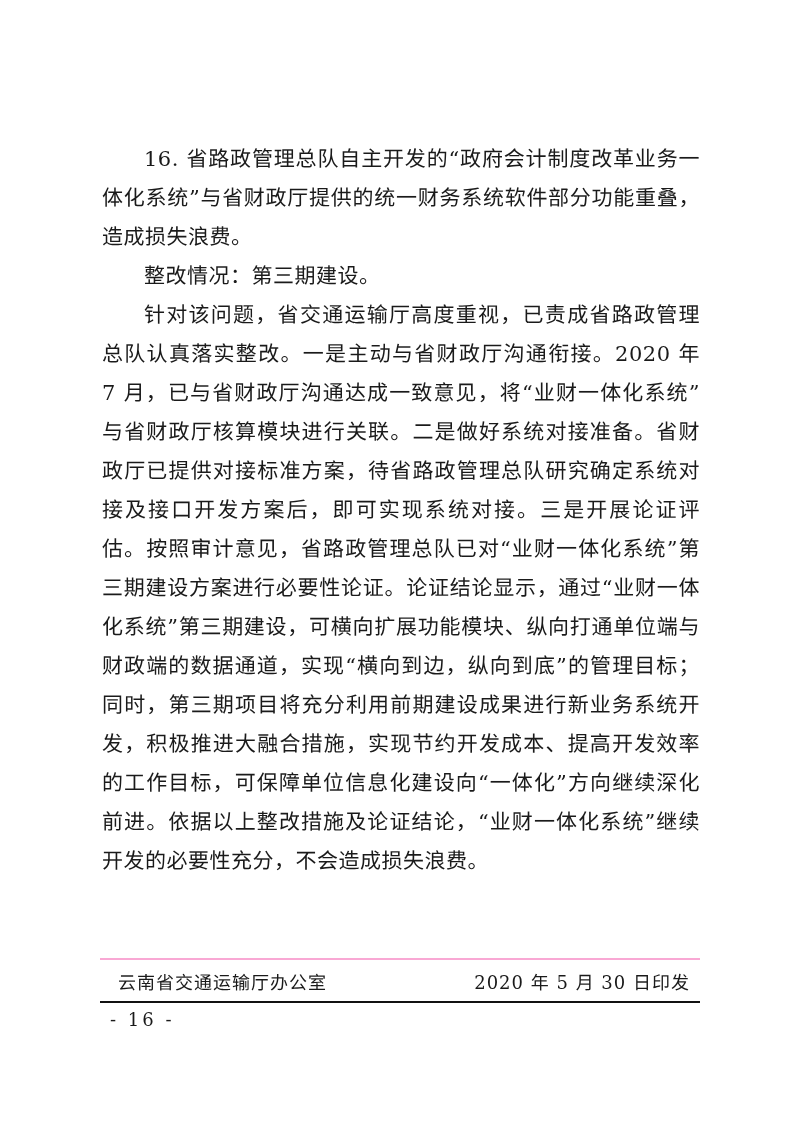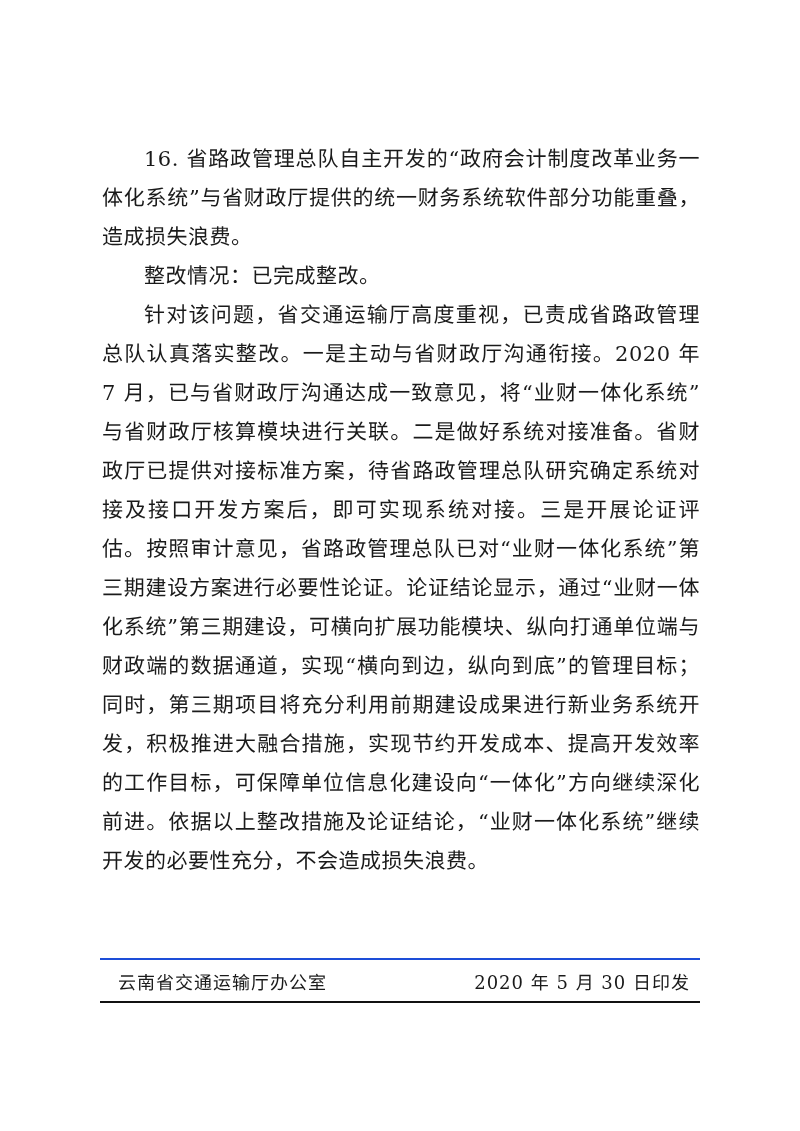--- a/index.html
+++ b/index.html
@@ -34,21 +34,21 @@
   .footer {
     position: absolute;
     left: 100px;
     top: 958px;
     width: 600px;
   }
   .footer-row {
     display: flex;
     justify-content: space-between;
     align-items: center;
-    border-top: 2px solid #1d4ed8;
+    border-top: 2px solid #f9a8d4;
     border-bottom: 2px solid #111;
     height: 41px;
     padding-left: 18px;
     padding-right: 10px;
     font-size: 18px;
     letter-spacing: 1px;
     text-align: right;
   }
   .page-number {
     margin-top: 6px;
@@ -57,24 +57,25 @@
     letter-spacing: 3px;
   }
 </style>
 </head>
 <body>
 
 <div class="page">
 
   <div class="body-text">
     <p>16. 省路政管理总队自主开发的“政府会计制度改革业务一体化系统”与省财政厅提供的统一财务系统软件部分功能重叠，造成损失浪费。</p>
-    <p>整改情况：已完成整改。</p>
+    <p>整改情况：第三期建设。</p>
     <p>针对该问题，省交通运输厅高度重视，已责成省路政管理总队认真落实整改。一是主动与省财政厅沟通衔接。2020 年 7 月，已与省财政厅沟通达成一致意见，将“业财一体化系统”与省财政厅核算模块进行关联。二是做好系统对接准备。省财政厅已提供对接标准方案，待省路政管理总队研究确定系统对接及接口开发方案后，即可实现系统对接。三是开展论证评估。按照审计意见，省路政管理总队已对“业财一体化系统”第三期建设方案进行必要性论证。论证结论显示，通过“业财一体化系统”第三期建设，可横向扩展功能模块、纵向打通单位端与财政端的数据通道，实现“横向到边，纵向到底”的管理目标；同时，第三期项目将充分利用前期建设成果进行新业务系统开发，积极推进大融合措施，实现节约开发成本、提高开发效率的工作目标，可保障单位信息化建设向“一体化”方向继续深化前进。依据以上整改措施及论证结论，“业财一体化系统”继续开发的必要性充分，不会造成损失浪费。</p>
   </div>
 
   <div class="footer">
     <div class="footer-row">
       <span>云南省交通运输厅办公室</span>
       <span>2020 年 5 月 30 日印发</span>
     </div>
+    <div class="page-number">- 16 -</div>
   </div>
 
 </div>
 
 </body></html>

